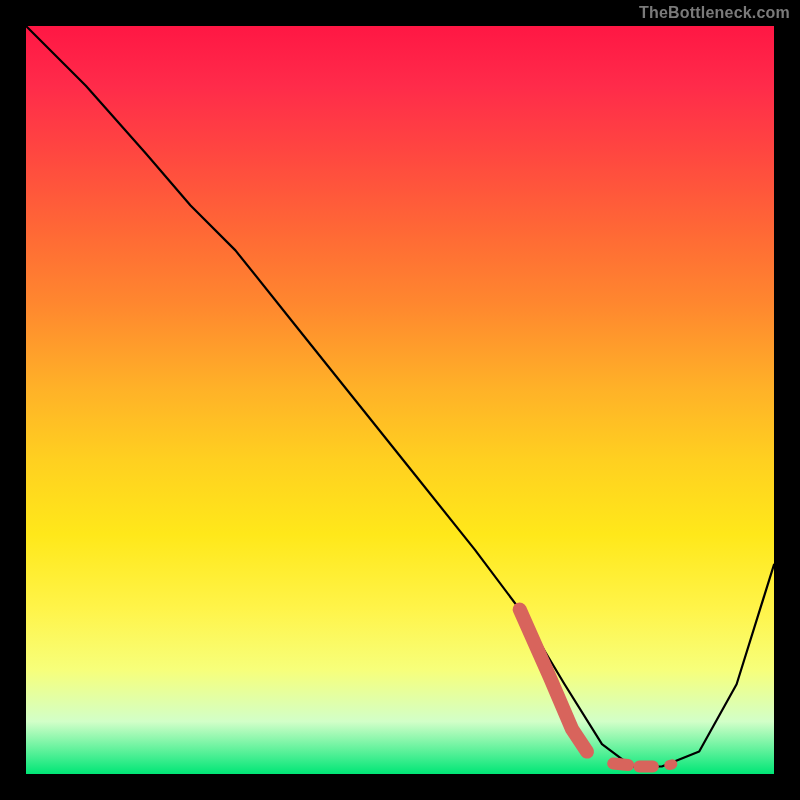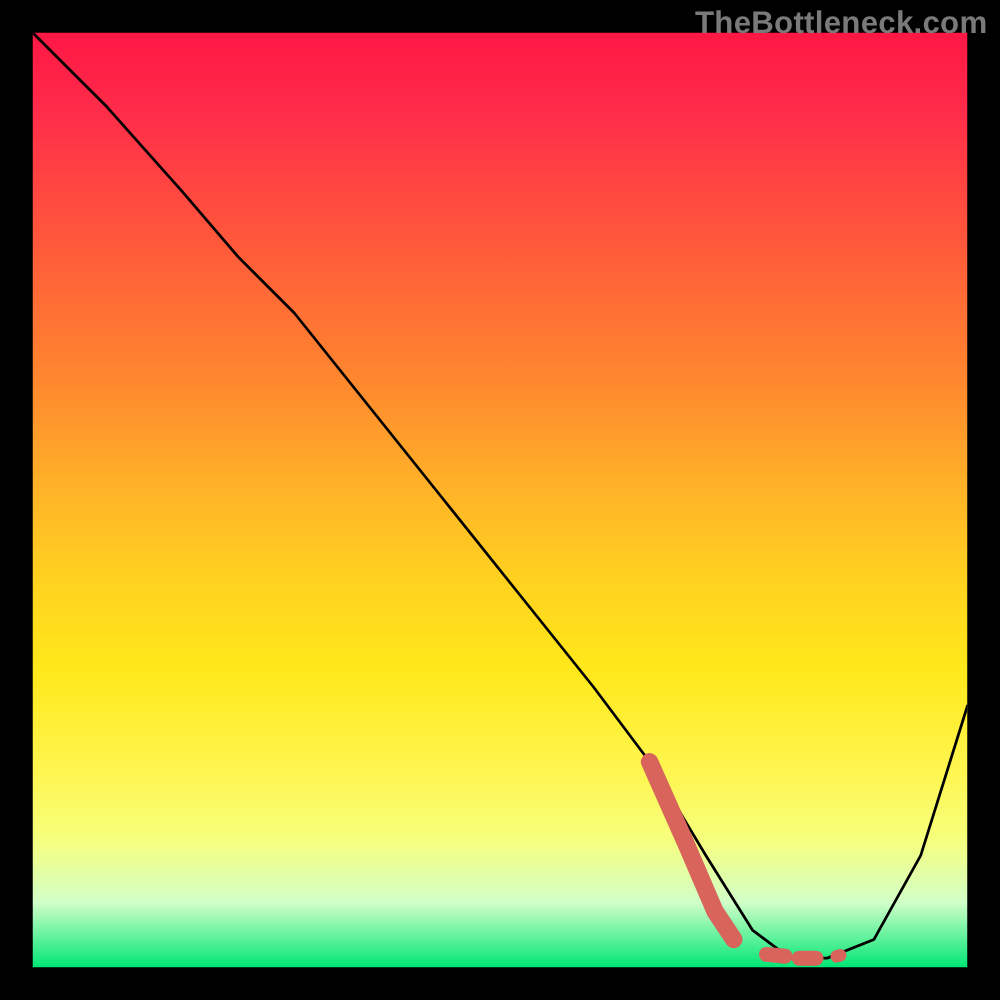--- a/index.html
+++ b/index.html
@@ -48,21 +48,21 @@
     inset: 0;
     width: 100%;
     height: 100%;
     overflow: visible;
   }
   .watermark {
     position: absolute;
     top: 4px;
     right: 10px;
     color: #7a7a7a;
-    font-size: 25px;
+    font-size: 16px;
     font-weight: 600;
     letter-spacing: 0.2px;
     user-select: none;
     margin-left: 36px;
   }
 </style>
 </head>
 <body>
 
 <div class="frame">

